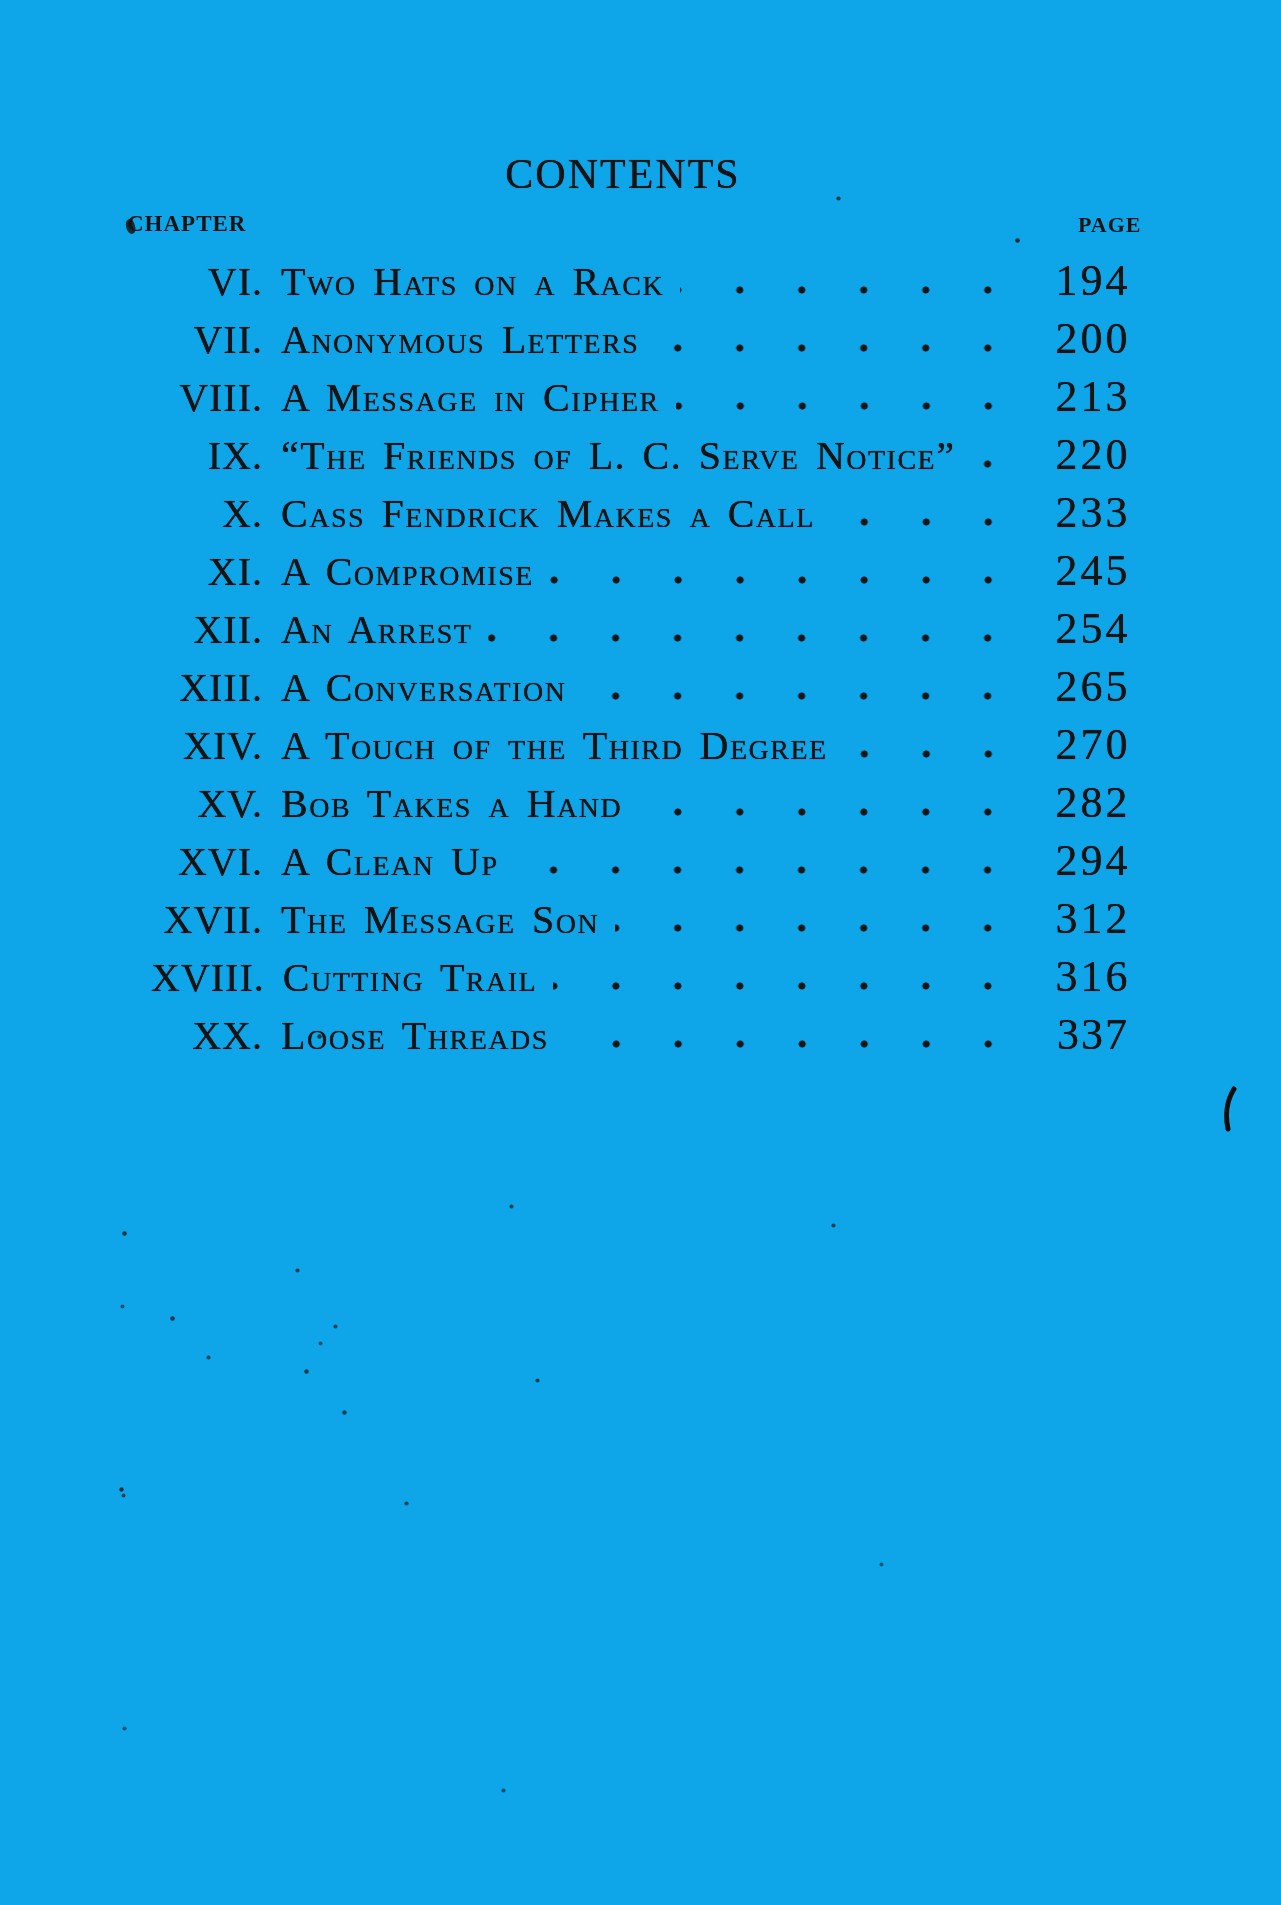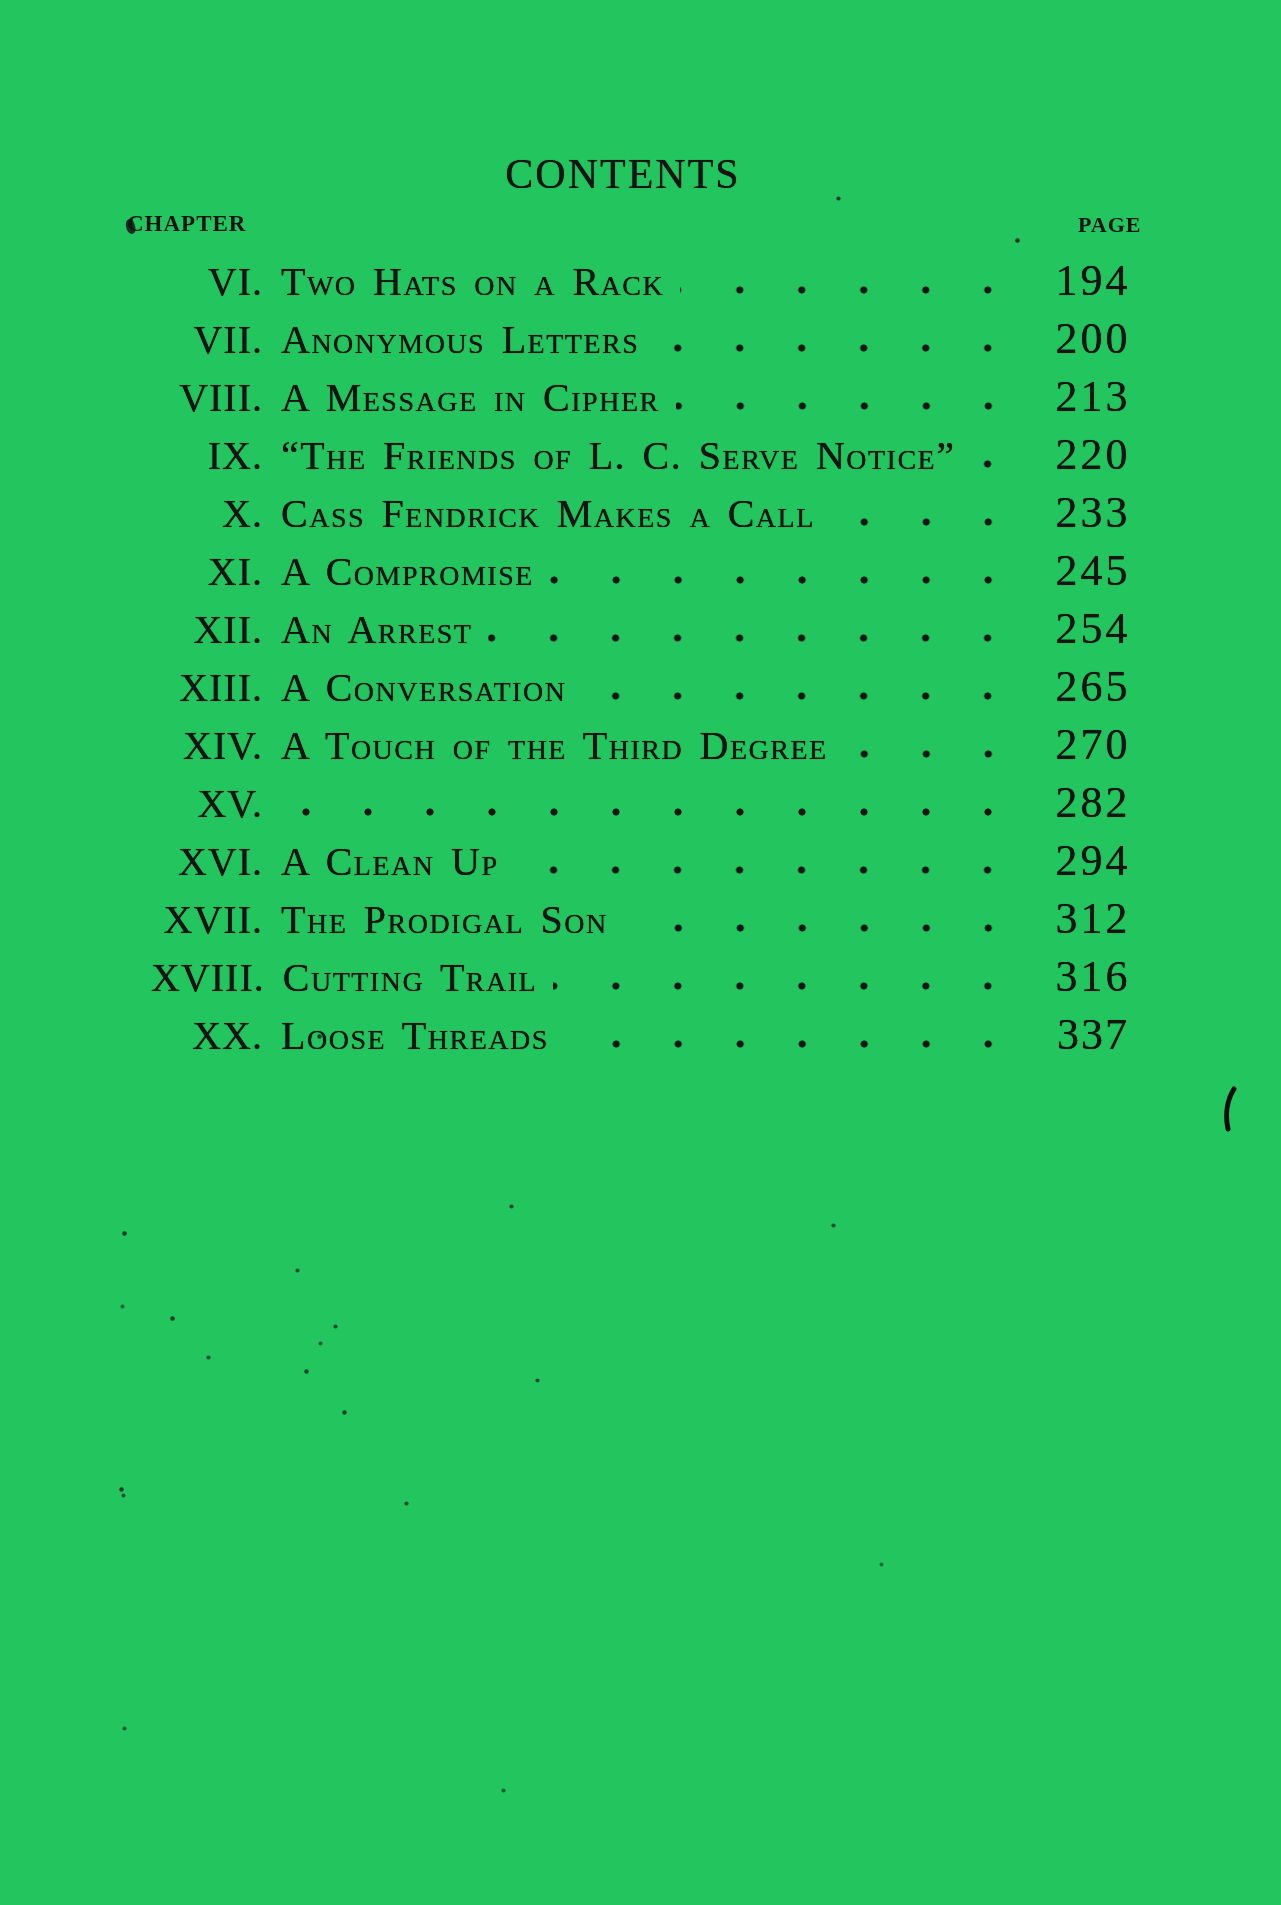--- a/index.html
+++ b/index.html
@@ -4,21 +4,21 @@
 <style>
   html, body {
     margin: 0;
     padding: 0;
     background: #e8e8e8;
   }
   .page {
     position: relative;
     width: 1281px;
     height: 1905px;
-    background: #22c55e;
+    background: #0ea5e9;
     overflow: hidden;
     font-family: "Liberation Serif", "DejaVu Serif", serif;
     color: #141414;
   }
   .contents-title {
     position: absolute;
     top: 150px;
     left: 103px;
     width: 1040px;
     text-align: center;
@@ -208,34 +208,35 @@
 
   <div class="toc-row">
     <span class="num">XIV.</span>
     <span class="title">A Touch of the Third Degree</span>
     <span class="leader"></span>
     <span class="pnum">270</span>
   </div>
 
   <div class="toc-row">
     <span class="num">XV.</span>
+    <span class="title">Bob Takes a Hand</span>
     <span class="leader"></span>
     <span class="pnum">282</span>
   </div>
 
   <div class="toc-row">
     <span class="num">XVI.</span>
     <span class="title">A Clean Up</span>
     <span class="leader"></span>
     <span class="pnum">294</span>
   </div>
 
   <div class="toc-row">
     <span class="num">XVII.</span>
-    <span class="title">The Prodigal Son</span>
+    <span class="title">The Message Son</span>
     <span class="leader"></span>
     <span class="pnum">312</span>
   </div>
 
   <div class="toc-row">
     <span class="num">XVIII.</span>
     <span class="title">Cutting Trail</span>
     <span class="leader"></span>
     <span class="pnum">316</span>
   </div>

